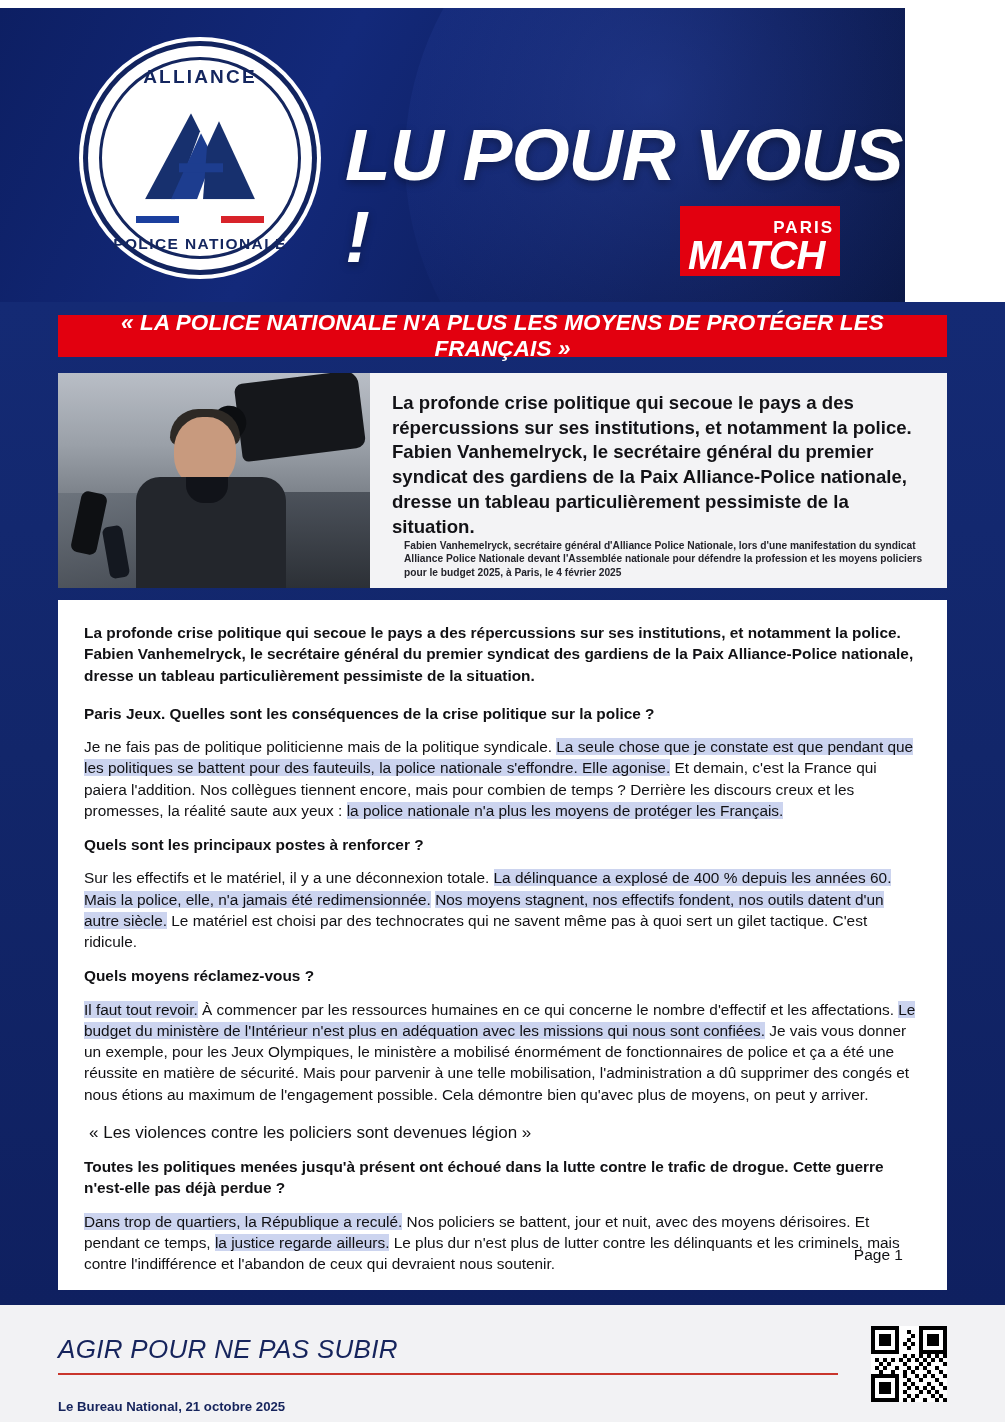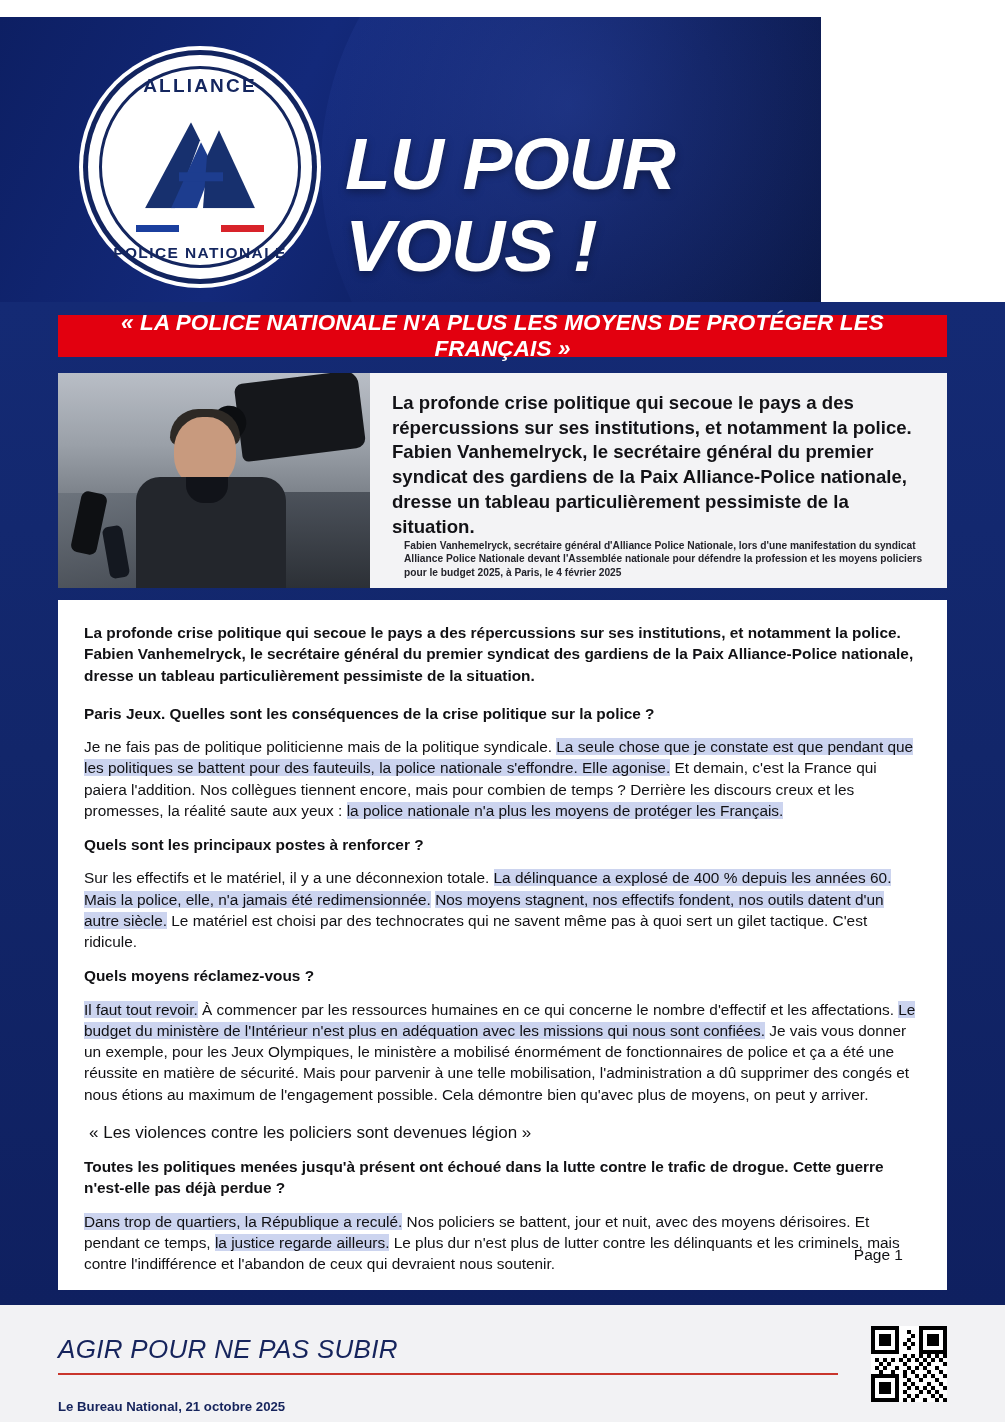--- a/index.html
+++ b/index.html
@@ -7,21 +7,21 @@
   body {
     width:1005px; height:1422px;
     font-family:"Liberation Sans", sans-serif;
     background:#ffffff;
     overflow:hidden;
   }
   .page { position:relative; width:1005px; height:1422px; background:#ffffff; }
 
   
   .header {
-    position:absolute; left:0; top:17px; width:821px; height:302px;
+    position:absolute; left:0; top:8px; width:905px; height:302px;
     background:linear-gradient(115deg,#0d1f63 0%,#13297a 35%,#0b1a52 75%,#0a1744 100%);
     overflow:hidden;
   }
   .header:before{
     content:""; position:absolute; right:-120px; top:-160px;
     width:620px; height:620px; border-radius:50%;
     background:radial-gradient(circle at 40% 40%, rgba(60,90,200,.35), rgba(10,25,80,0) 65%);
   }
   .logo {
     position:absolute; left:88px; top:38px; width:224px; height:224px;
@@ -206,20 +206,24 @@
       <div class="flag">
           <i></i>
           <i></i>
           <i></i>
         </div>
       <div class="arcBot">POLICE NATIONALE</div>
     </div>
 
     <div class="lu-title">LU POUR VOUS !</div>
 
+    <div class="pm-logo">
+      <div class="pm-paris">PARIS</div>
+      <div class="pm-match">MATCH</div>
+    </div>
   </div>
 
   <div class="bodywrap">
 
     <div class="banner">« LA POLICE NATIONALE N'A PLUS LES MOYENS DE PROTÉGER LES FRANÇAIS »</div>
 
     <div class="topbox">
       <div class="photo">
         <div class="bld"></div>
         <div class="cam"></div>

